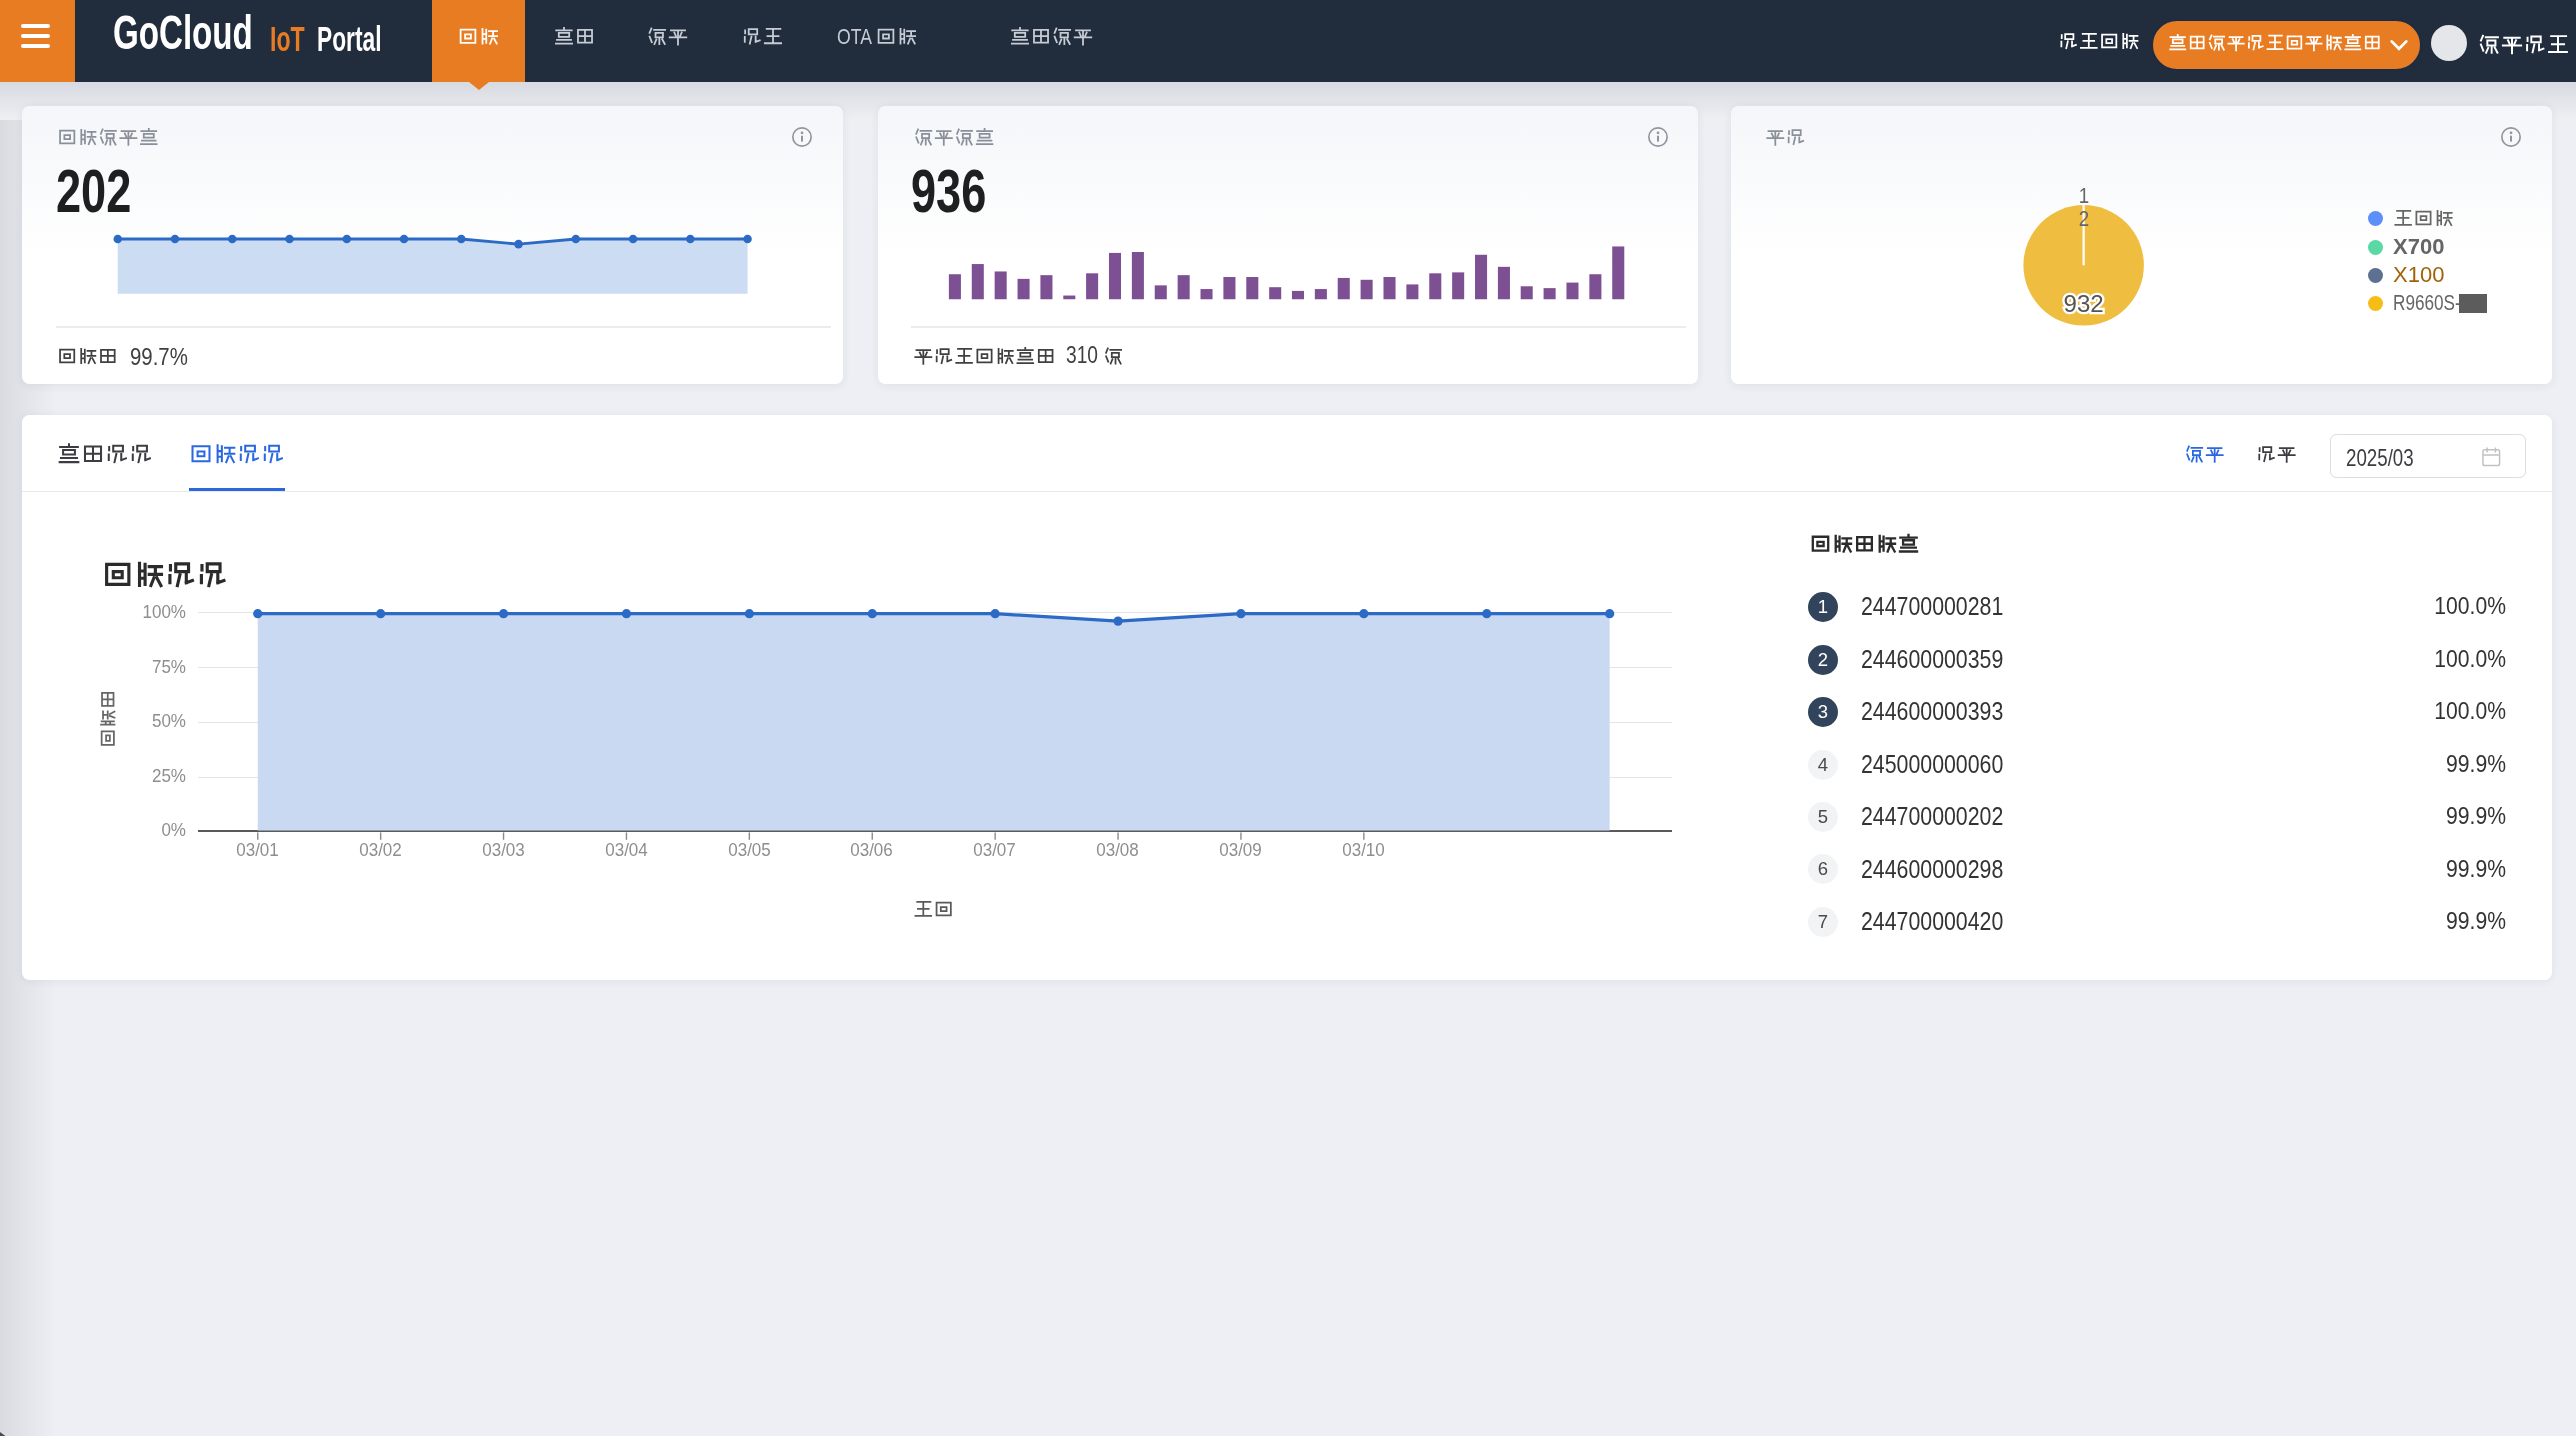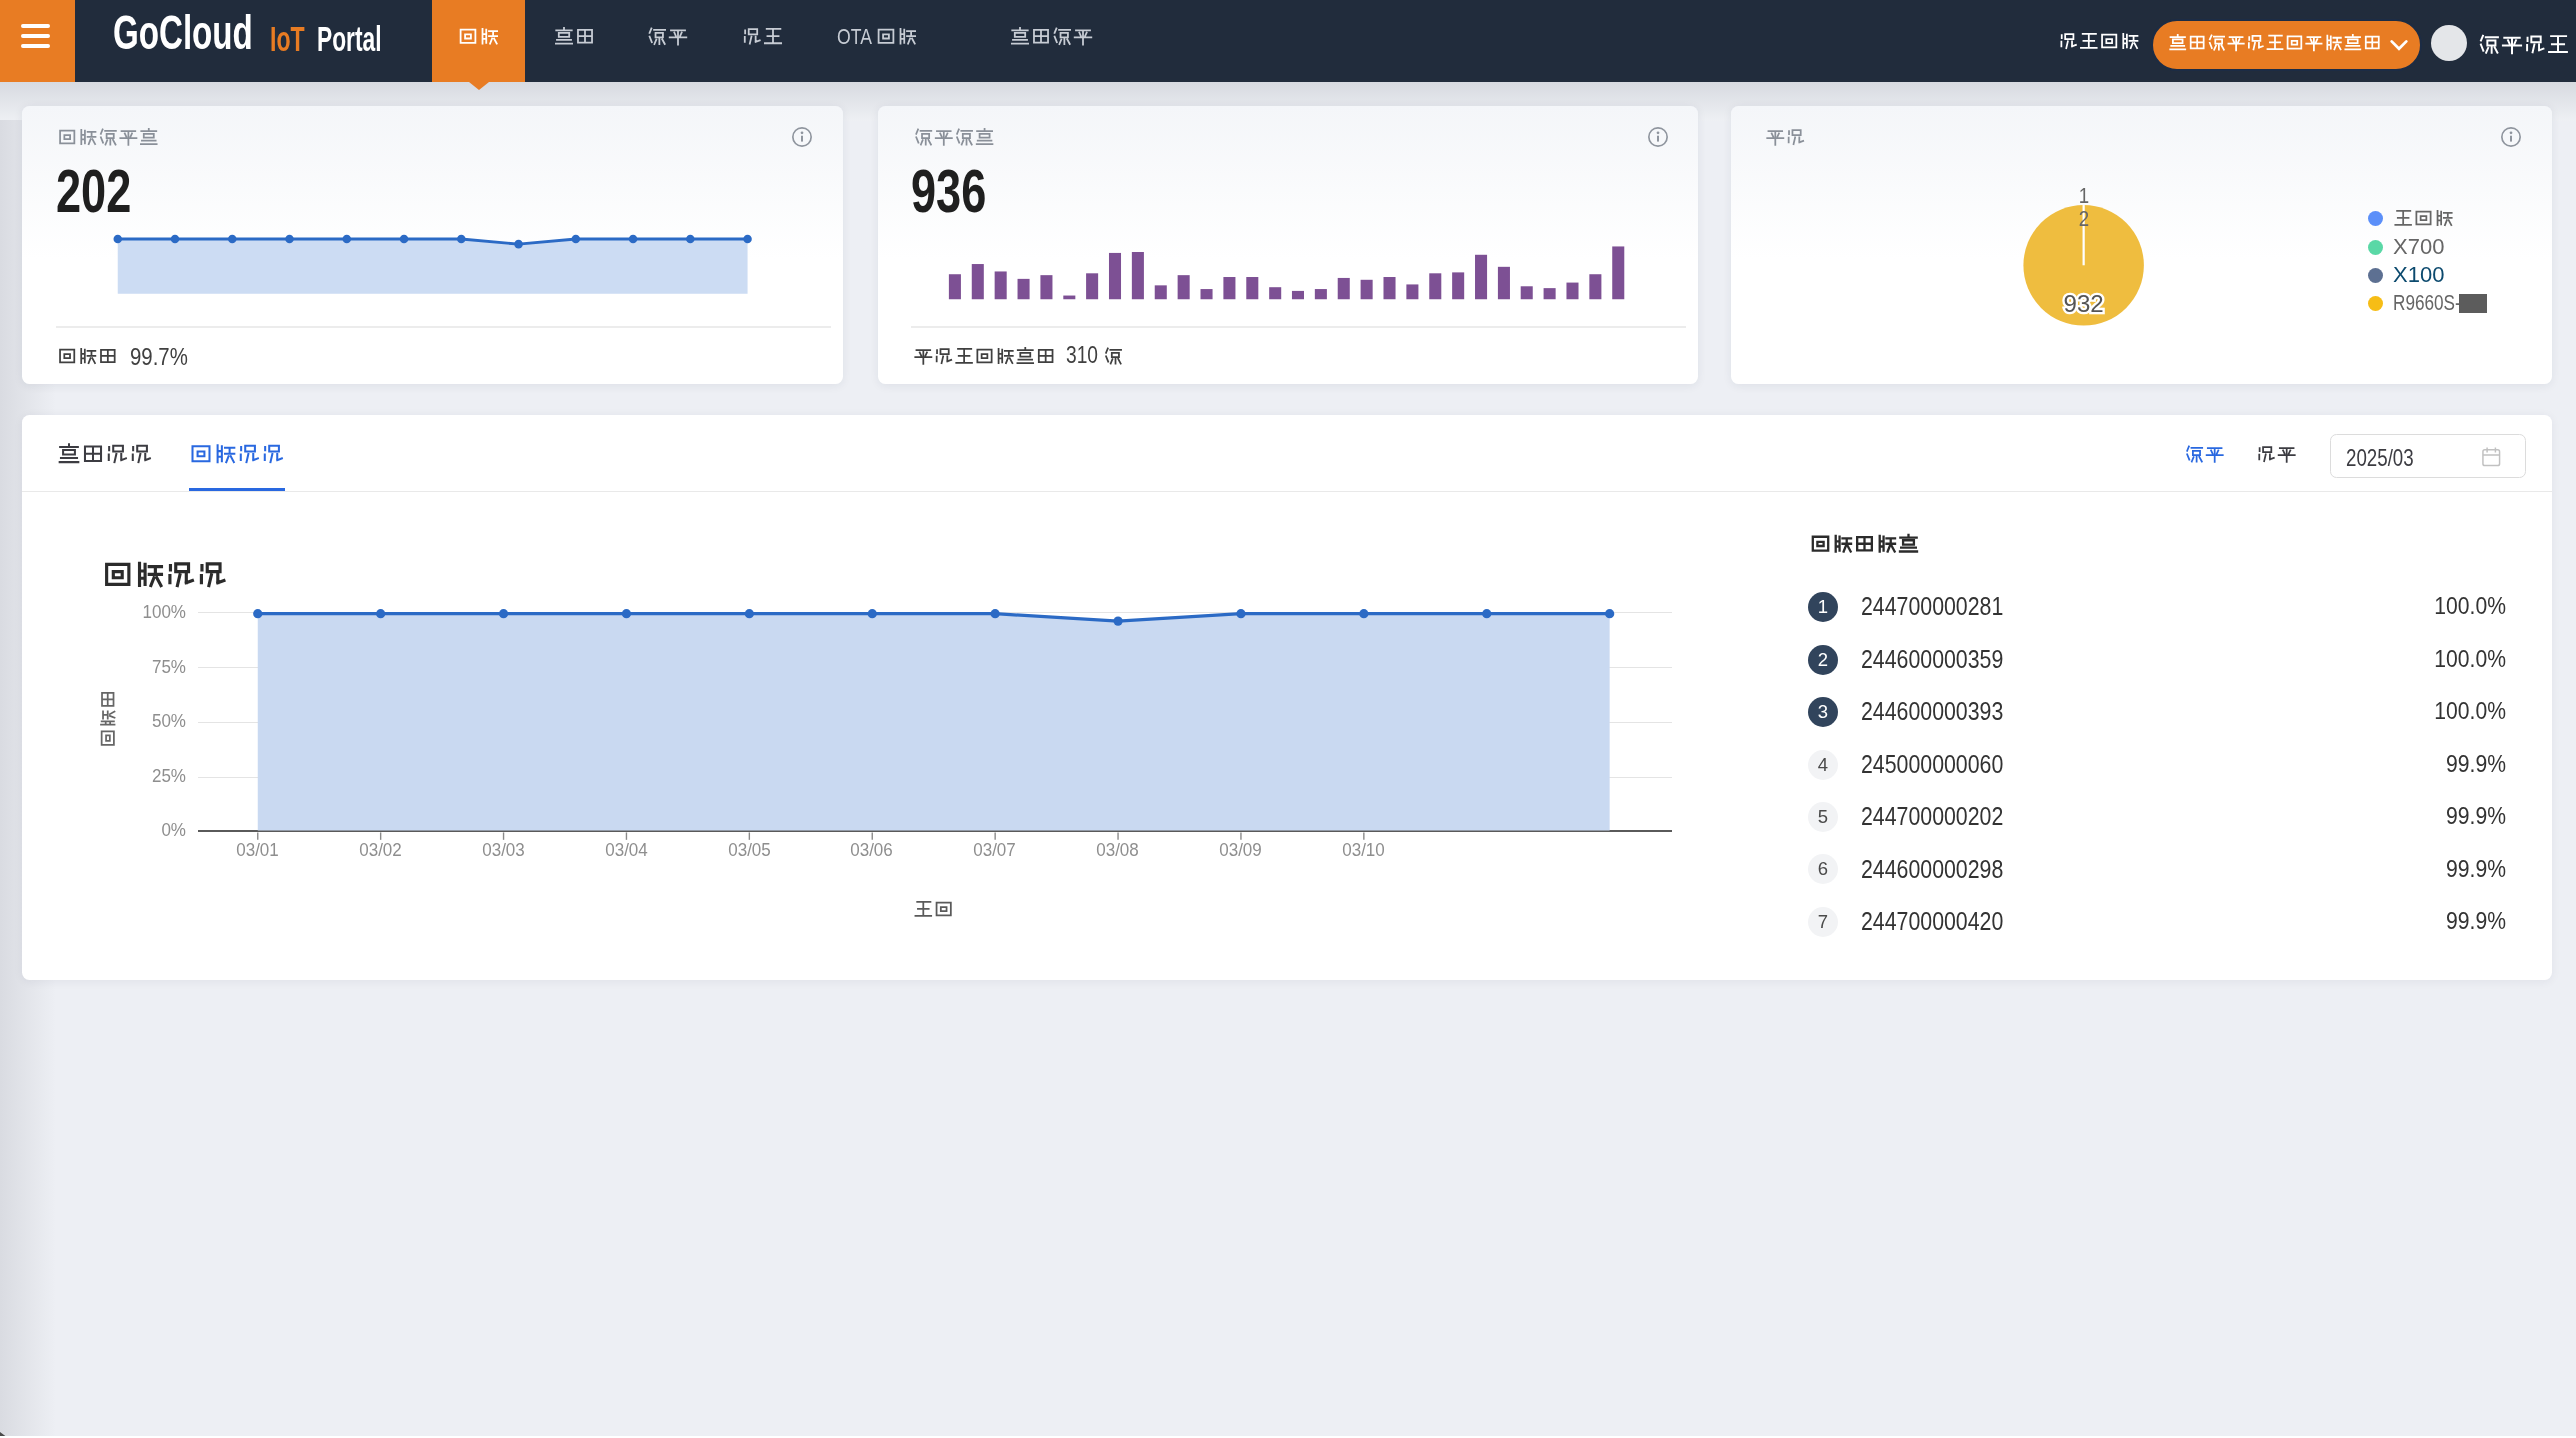--- a/index.html
+++ b/index.html
@@ -150,23 +150,23 @@
     <path d="M73 16V81" stroke="#fff" stroke-width="2.4"></path>
     <text x="73" y="131" text-anchor="middle" font-size="26" fill="#555" stroke="#fff" stroke-width="5" paint-order="stroke">932</text>
   </svg>
 <div style="position:absolute;top:185px;font-size:22px;color:#666;font-weight:400;white-space:nowrap;line-height:22px;transform:scaleX(0.85);transform-origin:50% 50%;left:2056px;width:56px;text-align:center;">1</div>
 <div style="position:absolute;top:208px;font-size:22px;color:#666;font-weight:400;white-space:nowrap;line-height:22px;transform:scaleX(0.85);transform-origin:50% 50%;left:2056px;width:56px;text-align:center;">2</div>
 <div style="position:absolute;left:2368px;top:211px;width:15px;height:15px;border-radius:50%;background:#5b8ff9"></div>
 <svg style="position:absolute;left:2393px;top:208px;" width="61" height="20.4" viewBox="0 0 66 22">
     <path d="M4.4 3.0H18.7M5.2 10.7H16.8M2.5 18.1H19.5M11.0 3.0V18.1M25.3 3.8H40.7V17.7H25.3ZM29.9 8.8H36.1V13.1H29.9ZM48.2 3.0V18.5M52.1 3.8V17.7M48.2 8.4H52.1M48.2 13.4H52.1M55.0 5.3H63.5M55.0 10.7H63.5M59.3 5.3V10.7M56.2 18.5L58.3 13.1M60.2 13.1L63.1 18.5" fill="none" stroke="#666" stroke-width="1.9" stroke-linecap="square"></path>
   </svg>
 <div style="position:absolute;left:2368px;top:240px;width:15px;height:15px;border-radius:50%;background:#5ad8a6"></div>
-<div style="position:absolute;top:236px;font-size:22px;color:#666;font-weight:400;white-space:nowrap;line-height:22px;left:2393px;">X700</div>
+<div style="position:absolute;top:236px;font-size:22px;color:#666;font-weight:700;white-space:nowrap;line-height:22px;left:2393px;">X700</div>
 <div style="position:absolute;left:2368px;top:268px;width:15px;height:15px;border-radius:50%;background:#5d7092"></div>
-<div style="position:absolute;top:264px;font-size:22px;color:#0c4a6e;font-weight:400;white-space:nowrap;line-height:22px;left:2393px;">X100</div>
+<div style="position:absolute;top:264px;font-size:22px;color:#a16207;font-weight:400;white-space:nowrap;line-height:22px;left:2393px;">X100</div>
 <div style="position:absolute;left:2368px;top:296px;width:15px;height:15px;border-radius:50%;background:#f6bd16"></div>
 <div style="position:absolute;top:292px;font-size:22px;color:#666;font-weight:400;white-space:nowrap;line-height:22px;transform:scaleX(0.78);transform-origin:0 50%;left:2393px;">R9660S-</div>
 <div style="position:absolute;left:2459px;top:294px;width:28px;height:18.5px;background:#5c5c5c"></div>
 <div style="position:absolute;left:22px;top:415px;width:2530px;height:565px;border-radius:7.4px;background:#fff;box-shadow:0 1.9px 9.3px rgba(30,40,70,.06)"></div>
 <svg style="position:absolute;left:57px;top:442px;" width="96" height="24" viewBox="0 0 104 26">
     <path d="M3.4 5.4H22.6M13.0 2.4V5.4M6.6 8.6H19.4V13.6H6.6ZM4.3 17.3H21.7M2.9 21.8H23.1M30.3 4.9H47.7V20.5H30.3ZM30.3 12.7H47.7M39.0 4.9V20.5M56.5 5.4V9.0M56.1 13.6V19.6M60.9 4.0H71.4V10.4H60.9ZM64.3 13.1L62.3 21.8M69.6 13.1V19.6M69.6 19.6L74.6 17.7M82.5 5.4V9.0M82.1 13.6V19.6M86.9 4.0H97.4V10.4H86.9ZM90.3 13.1L88.3 21.8M95.6 13.1V19.6M95.6 19.6L100.6 17.7" fill="none" stroke="#3c3c42" stroke-width="2.21" stroke-linecap="square"></path>
   </svg>
 <svg style="position:absolute;left:189px;top:442px;" width="96" height="24" viewBox="0 0 104 26">
     <path d="M3.8 4.5H22.2V20.9H3.8ZM9.3 10.4H16.7V15.4H9.3ZM31.0 3.5V21.8M35.6 4.5V20.9M31.0 9.9H35.6M31.0 15.9H35.6M39.0 6.3H49.1M39.0 12.7H49.1M44.0 6.3V12.7M40.4 21.8L42.9 15.4M45.2 15.4L48.6 21.8M56.5 5.4V9.0M56.1 13.6V19.6M60.9 4.0H71.4V10.4H60.9ZM64.3 13.1L62.3 21.8M69.6 13.1V19.6M69.6 19.6L74.6 17.7M82.5 5.4V9.0M82.1 13.6V19.6M86.9 4.0H97.4V10.4H86.9ZM90.3 13.1L88.3 21.8M95.6 13.1V19.6M95.6 19.6L100.6 17.7" fill="none" stroke="#2968e0" stroke-width="2.21" stroke-linecap="square"></path>
   </svg>

